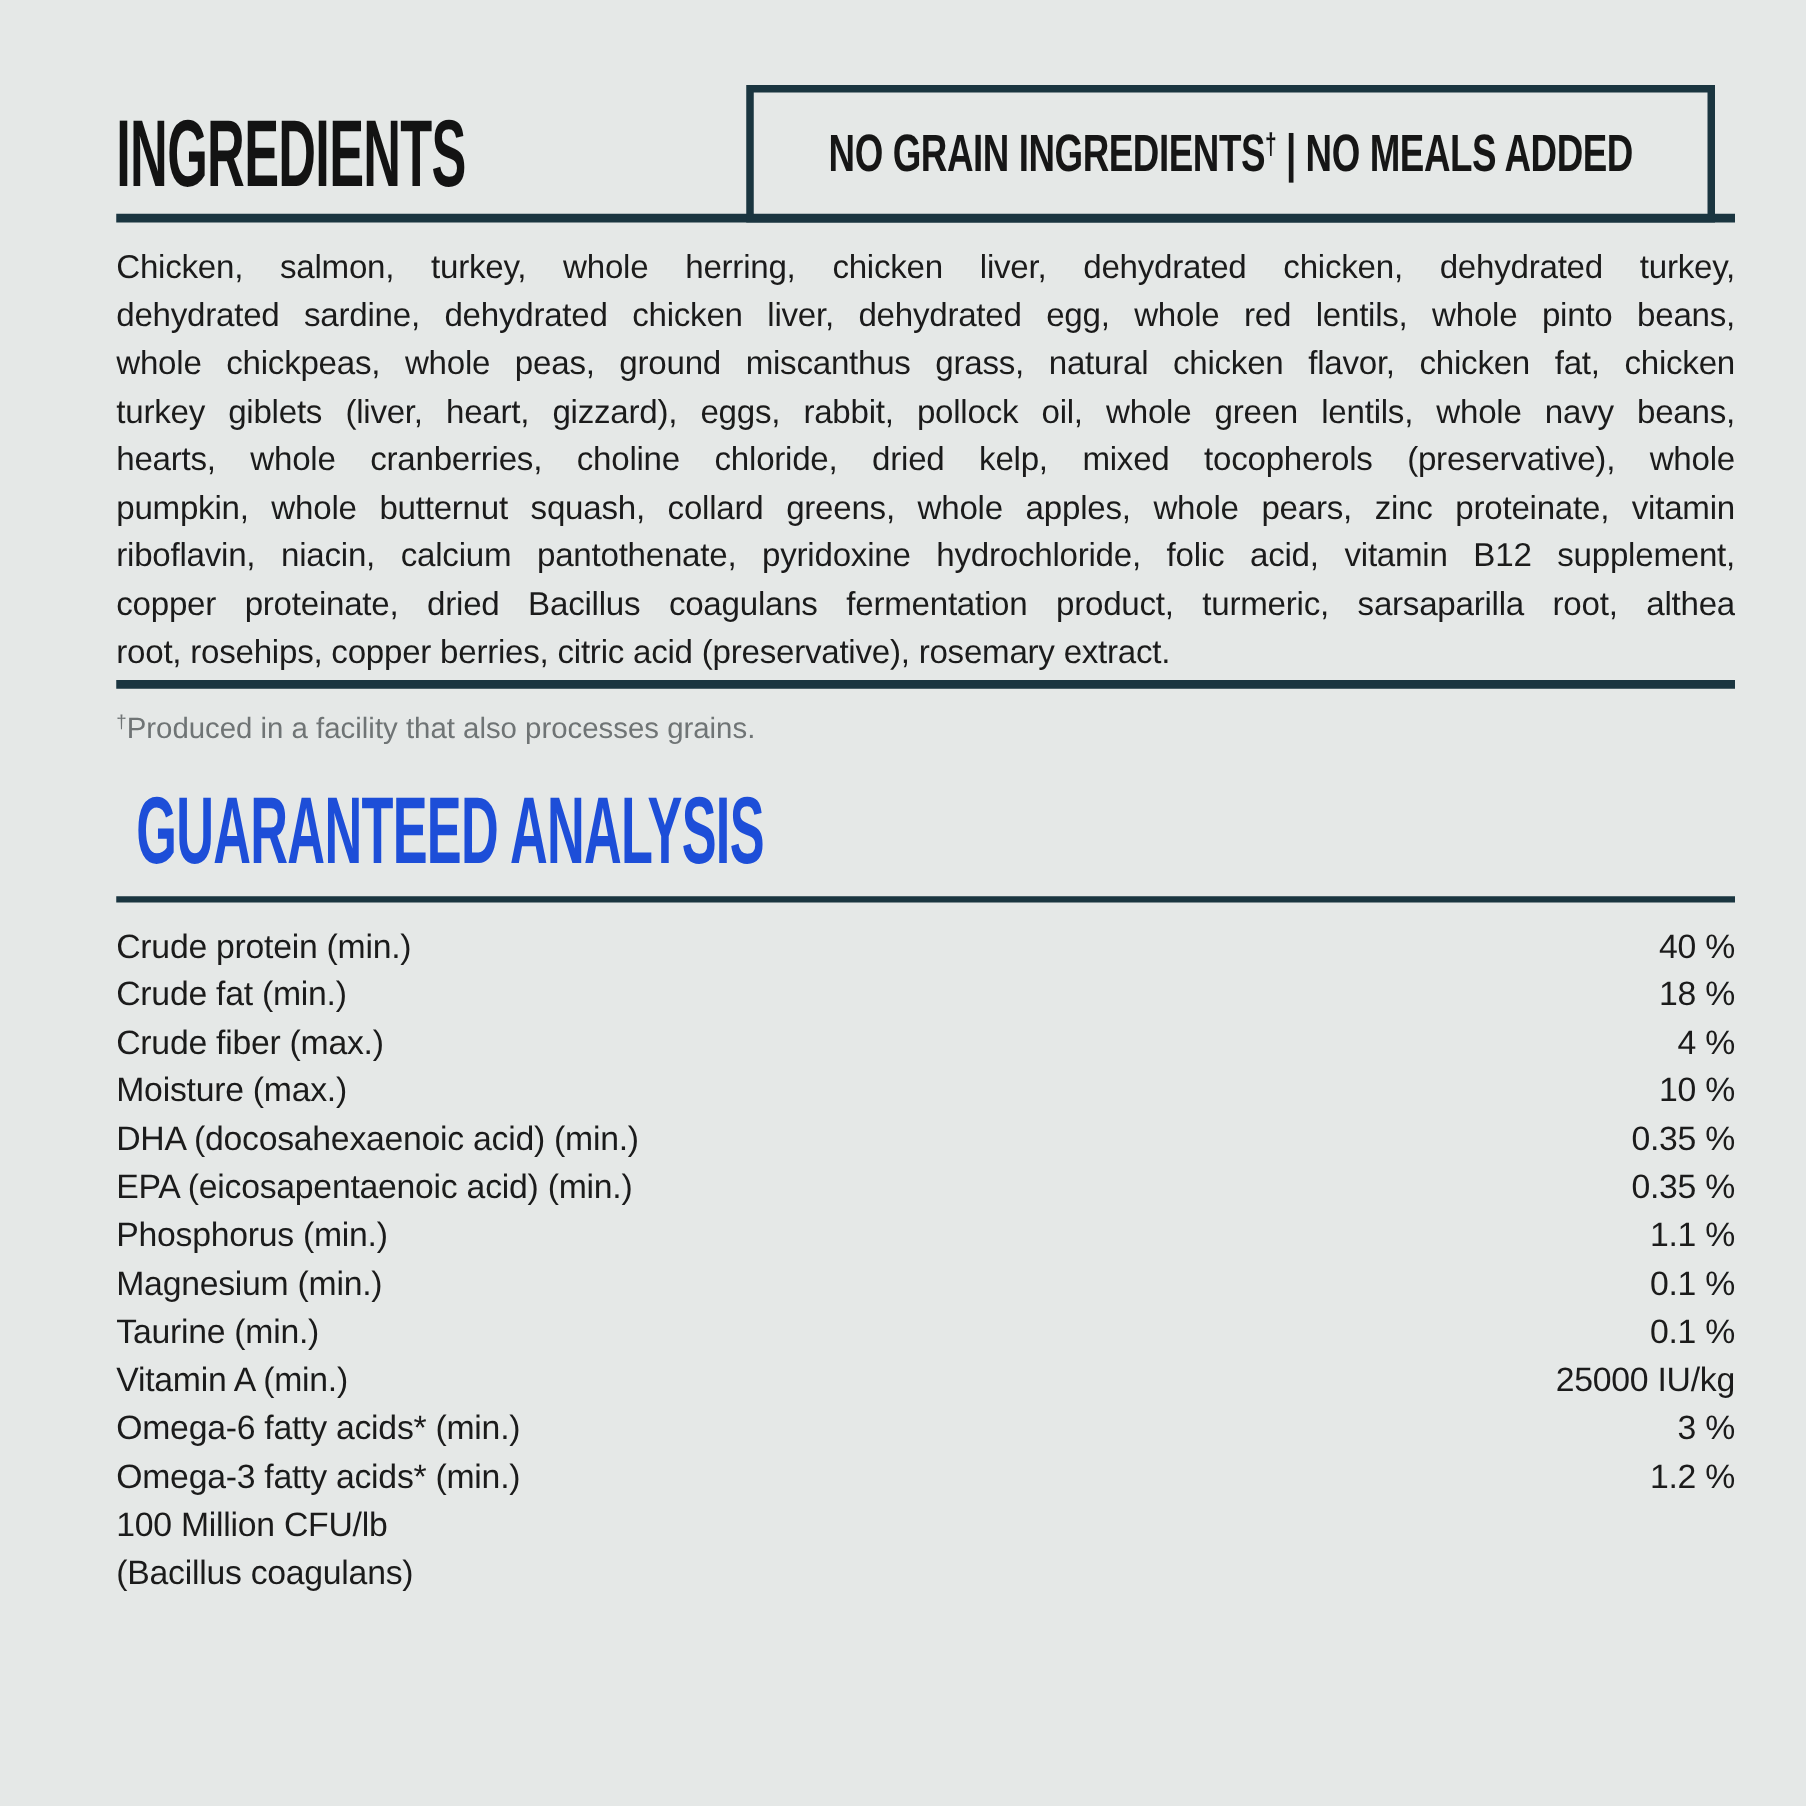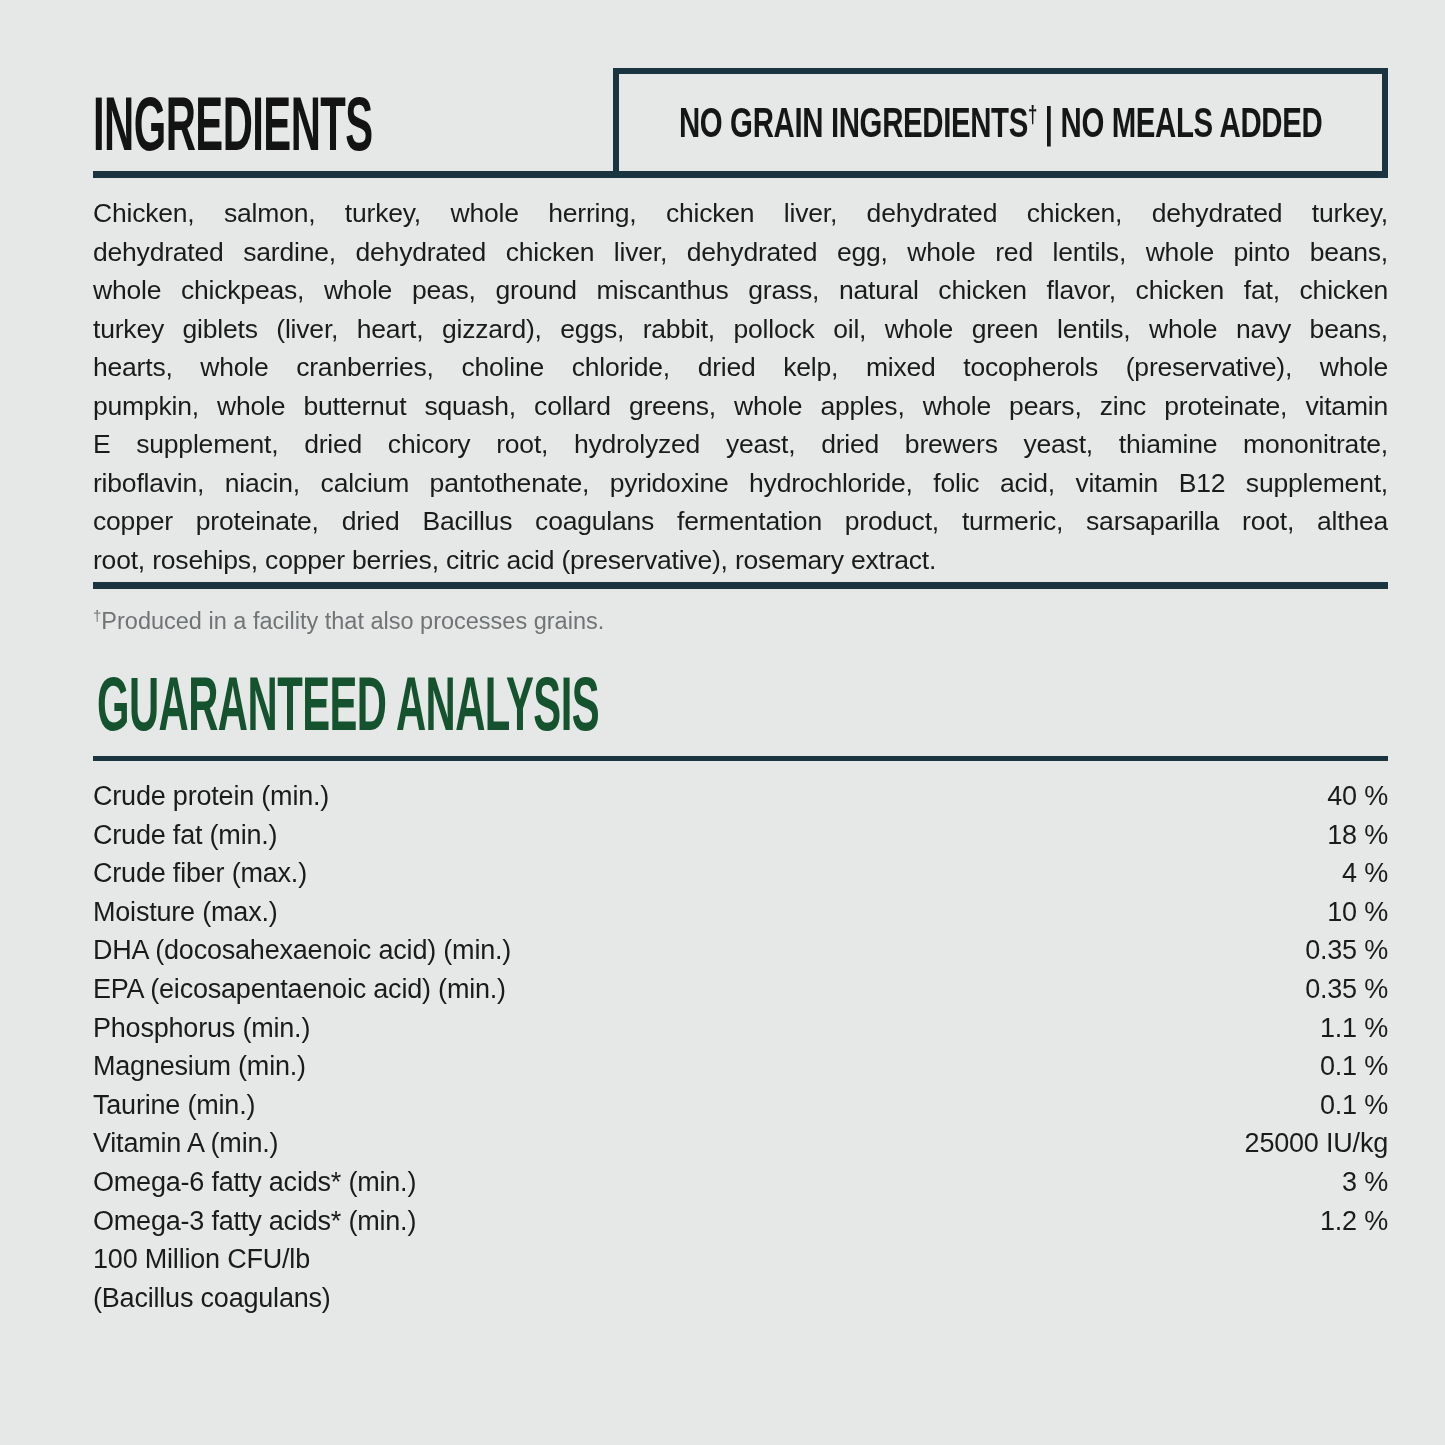--- a/index.html
+++ b/index.html
@@ -47,21 +47,21 @@
     letter-spacing: -1px;
   }
   .hrule {
     position: absolute;
     left: 0; right: 0; bottom: 0;
     height: 7px;
     background: #1a3540;
   }
   .banner {
     position: absolute;
-    right: 0; top: 0; bottom: 0;
+    right: 16px; top: 0; bottom: 0;
     width: 775px;
     box-sizing: border-box;
     border: 6px solid #1a3540;
     display: flex;
     align-items: center;
     justify-content: center;
   }
   .banner-text {
     font-size: 42px;
     font-weight: 600;
@@ -109,25 +109,25 @@
 
   
   .ga-title-wrap {
     margin-top: 30px;
     height: 76px;
     position: relative;
   }
   .ga-title {
     margin: 0;
     position: absolute;
-    left: 4px; bottom: 0;
+    left: 16px; bottom: 0;
     font-size: 76px;
     line-height: 1;
     font-weight: bold;
-    color: #14532d;
+    color: #1d4ed8;
     letter-spacing: -1px;
     text-decoration: underline;
   }
   .ga-rule {
     margin-top: 14px;
     height: 5px;
     background: #1a3540;
   }
   .ga-table { margin-top: 16px; }
   .ga-row {
@@ -155,21 +155,20 @@
     </div>
   </div>
 
   <div class="ing-paragraph">
     <div class="jline">Chicken, salmon, turkey, whole herring, chicken liver, dehydrated chicken, dehydrated turkey,</div>
     <div class="jline">dehydrated sardine, dehydrated chicken liver, dehydrated egg, whole red lentils, whole pinto beans,</div>
     <div class="jline">whole chickpeas, whole peas, ground miscanthus grass, natural chicken flavor, chicken fat, chicken</div>
     <div class="jline">turkey giblets (liver, heart, gizzard), eggs, rabbit, pollock oil, whole green lentils, whole navy beans,</div>
     <div class="jline">hearts, whole cranberries, choline chloride, dried kelp, mixed tocopherols (preservative), whole</div>
     <div class="jline">pumpkin, whole butternut squash, collard greens, whole apples, whole pears, zinc proteinate, vitamin</div>
-    <div class="jline">E supplement, dried chicory root, hydrolyzed yeast, dried brewers yeast, thiamine mononitrate,</div>
     <div class="jline">riboflavin, niacin, calcium pantothenate, pyridoxine hydrochloride, folic acid, vitamin B12 supplement,</div>
     <div class="jline">copper proteinate, dried Bacillus coagulans fermentation product, turmeric, sarsaparilla root, althea</div>
     <div class="jline last">root, rosehips, copper berries, citric acid (preservative), rosemary extract.</div>
   </div>
 
   <div class="divider"></div>
   <div class="footnote"><sup>†</sup><span>Produced in a facility that also processes grains.</span></div>
 
   <div class="ga-title-wrap">
     <h2 class="ga-title"><span class="cx">GUARANTEED ANALYSIS</span></h2>

